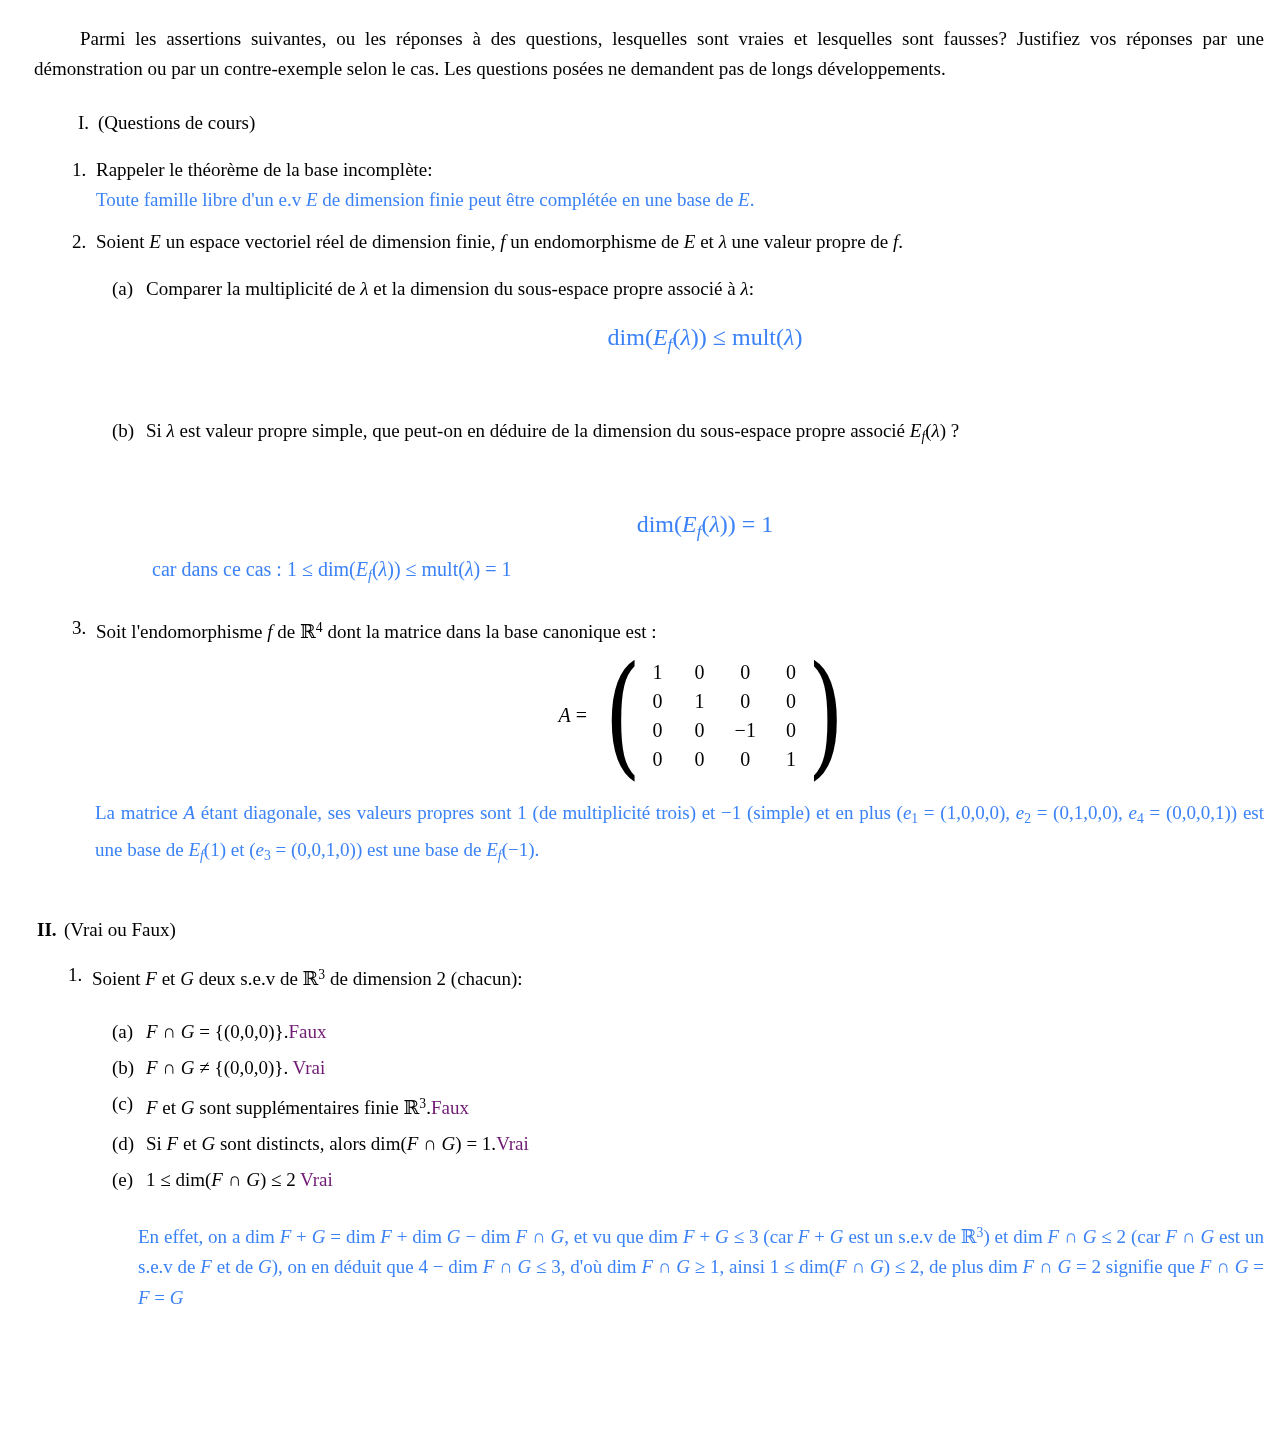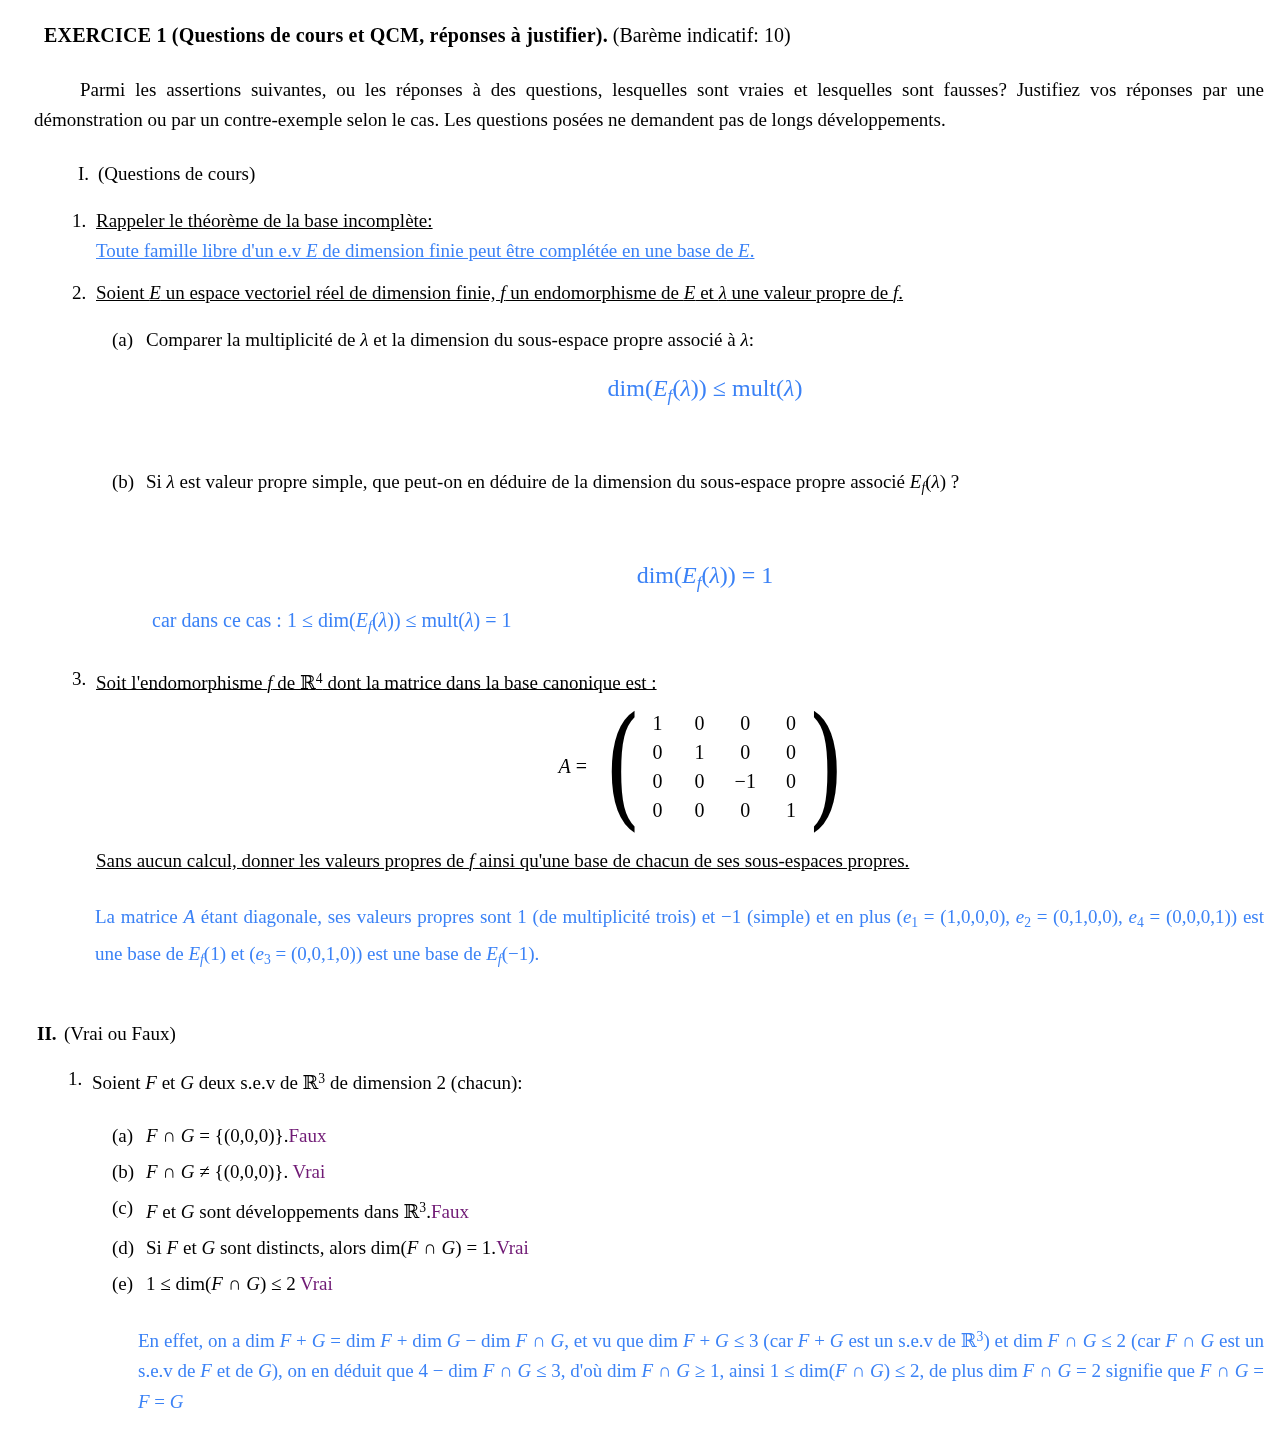--- a/index.html
+++ b/index.html
@@ -20,21 +20,21 @@
   .intro{
     margin:0 0 26px 0;line-height:30px;text-align:justify;
     text-indent:46px;
   }
 
   
   .line{position:relative;line-height:25px;}
   .line .num{position:absolute;top:0;}
   .secI .num{left:44px;} .secI .txt{margin-left:64px;}
   .secII .num{left:3px;font-weight:bold;}  .secII .txt{margin-left:30px;margin-top:46px;}
-  .qI .num{left:38px;}    .qI .txt{margin-left:62px;text-decoration:underline;}
+  .qI .num{left:38px;}    .qI .txt{margin-left:62px;}
   .qII .num{left:34px;}   .qII .txt{margin-left:58px;}
   .sub .num{left:78px;}   .sub .txt{margin-left:112px;}
 
   .red{color:#3b82f6;}
 
   
   .eqzone{margin-left:112px;text-align:center;}
   .eq{font-size:24px;line-height:27px;}
   .car{font-size:20px;line-height:27px;margin-left:118px;font-family:Liberation Serif, serif;}
 
@@ -72,23 +72,20 @@
   .mb23{margin-bottom:23px;} .mb24{margin-bottom:24px;}
   .mb25{margin-bottom:25px;} .mb26{margin-bottom:26px;}
   .mb28{margin-bottom:28px;} .mb60{margin-bottom:60px;}
   .mb62{margin-bottom:62px;}
 </style>
 </head>
 <body>
 
 <div class="page">
 
-  <div class="title">
-    <span class="b">EXERCICE 1 (Questions de cours et QCM, réponses à justifier).</span><span> (Barème indicatif: 10)</span>
-  </div>
 
   <p class="intro">Parmi les assertions suivantes, ou les réponses à des questions, lesquelles sont vraies et lesquelles sont fausses? Justifiez vos réponses par une démonstration ou par un contre-exemple selon le cas. Les questions posées ne demandent pas de longs développements.</p>
 
   <div class="line secI mb22">
     <span class="num">I.</span>
     <div class="txt">(Questions de cours)</div>
   </div>
 
   <div class="line qI mb5">
     <span class="num">1.</span>
@@ -144,23 +141,20 @@
           <div>0</div>
           <div>0</div>
           <div>0</div>
           <div>0</div>
           <div>1</div>
         </div>
       <span class="paren">)</span>
     </div>
   </div>
 
-  <div class="line qI mb28">
-    <div class="txt"><span class="r-p">Sans aucun calcul, donner les valeurs propres de </span><span class="r-i">f</span><span class="r-p"> ainsi qu'une base de chacun de ses sous-espaces propres.</span></div>
-  </div>
 
   <div class="ans-just red mb24"><span class="r-p">La matrice </span><span class="r-i">A</span><span class="r-p"> étant diagonale, ses valeurs propres sont 1 (de multiplicité trois) et −1 (simple) et en plus (</span><span class="r-i">e</span><span class="r-sub">1</span><span class="r-p"> = (1,0,0,0), </span><span class="r-i">e</span><span class="r-sub">2</span><span class="r-p"> = (0,1,0,0), </span><span class="r-i">e</span><span class="r-sub">4</span><span class="r-p"> = (0,0,0,1)) est une base de </span><span class="r-i">E</span><span class="r-isub">f</span><span class="r-p">(1) et (</span><span class="r-i">e</span><span class="r-sub">3</span><span class="r-p"> = (0,0,1,0)) est une base de </span><span class="r-i">E</span><span class="r-isub">f</span><span class="r-p">(−1).</span></div>
 
   <div class="line secII mb20">
     <span class="num">II.</span>
     <div class="txt">(Vrai ou Faux)</div>
   </div>
 
   <div class="line qII mb28">
     <span class="num">1.</span>
@@ -170,21 +164,21 @@
   <div class="line sub mb11">
     <span class="num">(a)</span>
     <div class="txt"><span class="r-i">F</span><span class="r-p"> ∩ </span><span class="r-i">G</span><span class="r-p"> = {(0,0,0)}.</span><span class="r-red">Faux</span></div>
   </div>
   <div class="line sub mb11">
     <span class="num">(b)</span>
     <div class="txt"><span class="r-i">F</span><span class="r-p"> ∩ </span><span class="r-i">G</span><span class="r-p"> ≠ {(0,0,0)}. </span><span class="r-red">Vrai</span></div>
   </div>
   <div class="line sub mb11">
     <span class="num">(c)</span>
-    <div class="txt"><span class="r-i">F</span><span class="r-p"> et </span><span class="r-i">G</span><span class="r-p"> sont développements dans ℝ</span><span class="r-sup">3</span><span class="r-p">.</span><span class="r-red">Faux</span></div>
+    <div class="txt"><span class="r-i">F</span><span class="r-p"> et </span><span class="r-i">G</span><span class="r-p"> sont supplémentaires finie ℝ</span><span class="r-sup">3</span><span class="r-p">.</span><span class="r-red">Faux</span></div>
   </div>
   <div class="line sub mb11">
     <span class="num">(d)</span>
     <div class="txt"><span class="r-p">Si </span><span class="r-i">F</span><span class="r-p"> et </span><span class="r-i">G</span><span class="r-p"> sont distincts, alors dim(</span><span class="r-i">F</span><span class="r-p"> ∩ </span><span class="r-i">G</span><span class="r-p">) = 1.</span><span class="r-red">Vrai</span></div>
   </div>
   <div class="line sub mb26">
     <span class="num">(e)</span>
     <div class="txt"><span class="r-p">1 ≤ dim(</span><span class="r-i">F</span><span class="r-p"> ∩ </span><span class="r-i">G</span><span class="r-p">) ≤ 2 </span><span class="r-red">Vrai</span></div>
   </div>
 

